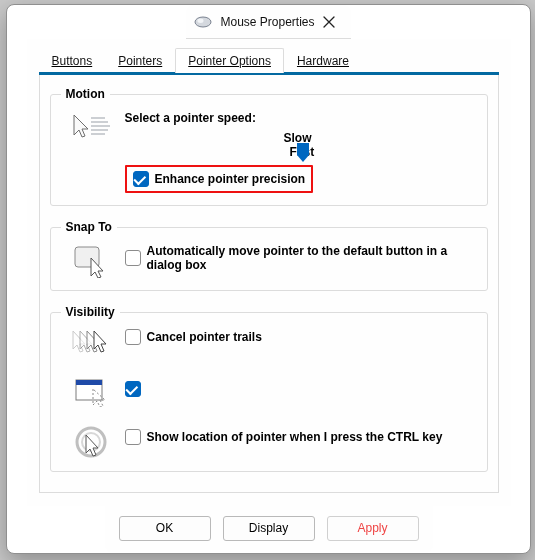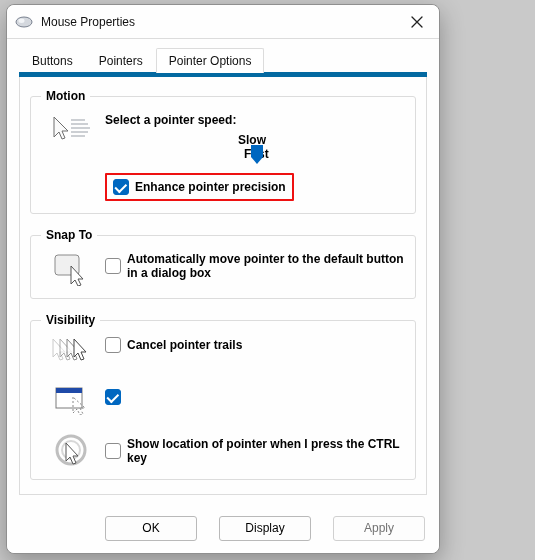--- a/index.html
+++ b/index.html
@@ -1,35 +1,35 @@
 <!DOCTYPE html>
 <html><head>
 <meta charset="utf-8">
 <style>
   * { box-sizing: border-box; font-family: "Segoe UI", Tahoma, sans-serif; font-size: 12px; }
   body { margin: 0; background: #c9c9c9; width: 535px; height: 560px; overflow: hidden; }
   .window {
-    position: absolute; left: 6px; top: 4px; width: 434px; height: 550px;
+    position: absolute; left: 6px; top: 4px; width: 525px; height: 550px;
     background: #ffffff; border: 1px solid #8f8f8f; border-radius: 8px;
     box-shadow: 0 8px 24px rgba(0,0,0,0.3);
-    display: flex; flex-direction: column;
+    display: flex; flex-direction: column; align-items: center;
   }
   .titlebar {
     height: 34px; display: flex; align-items: center; padding: 0 8px;
     background: #fefefe; border-bottom: 1px solid #dcdcdc;
     border-radius: 8px 8px 0 0;
   }
   .titlebar .icon { margin-right: 8px; display:flex; }
   .titlebar .title { flex: 1; color: #111; }
   .titlebar .close { width: 28px; text-align: center; color: #222; cursor: default; }
   .titlebar .close svg { display:block; margin:auto; }
 
   .body { flex: 1; padding: 8px 12px 4px 12px; background: #fefefe; }
 
-  .tabs { display: flex; align-items: flex-end; border-bottom: 5px solid #0369a1; }
+  .tabs { display: flex; align-items: flex-end; border-bottom: 3px solid #0369a1; text-decoration: underline; }
   .tab {
     padding: 5px 12px 5px 12px; color: #111; position: relative; top: 1px;
     border: 1px solid transparent; border-bottom: none; cursor: default;
   }
   .tab.active {
     background: #fff; border-color: #dcdcdc; border-radius: 2px 2px 0 0;
   }
 
   .panel {
     border: 1px solid #dcdcdc; border-top: none; padding: 8px 10px 4px 10px;
@@ -87,28 +87,28 @@
   .trails-slider .slider2 .ticks { position:absolute; left:0; right:0; top:12px; display:flex; justify-content:space-between; }
   .trails-slider .slider2 .ticks span { width:1px; height:5px; background:#d5d5d5; }
   .trails-slider .slider2 .thumb2 {
     position:absolute; right:-3px; top:1px; width:8px; height:14px; background:#e6e6e6;
     border:1px solid #cfcfcf; border-radius:2px;
   }
 
   .highlight { border: 2px solid #e11; padding: 4px 6px; display:inline-flex; border-radius:1px; }
 
   .btnbar {
-    display: flex; justify-content: flex-end; gap: 22px; padding: 10px 14px 12px 14px;
+    display: flex; justify-content: flex-end; gap: 12px; padding: 10px 14px 12px 14px;
     background: #fefefe; border-radius: 0 0 8px 8px;
   }
   .btn {
     min-width: 92px; height: 25px; border: 1px solid #b9b9b9; border-radius: 3px;
     background: #fdfdfd; color: #000; text-align: center; line-height: 23px; cursor: default;
   }
-  .btn.disabled { color: #737373; border-color: #d0d0d0; }
+  .btn.disabled { color: #ef4444; border-color: #d0d0d0; }
 
   
   .icoCursor { display:block; }
   .vis-row { margin-top: 4px; }
   .vis-block { margin-bottom: 18px; }
 </style>
 </head>
 <body>
 
 <div class="window">
@@ -127,20 +127,21 @@
       </svg>
     </span>
   </div>
 
   <div class="body">
 
     <div class="tabs">
       <div class="tab">Buttons</div>
       <div class="tab">Pointers</div>
       <div class="tab active">Pointer Options</div>
+      <div class="tab">Hardware</div>
     </div>
 
     <div class="panel">
 
       <fieldset class="group">
         <legend>Motion</legend>
         <div class="row">
           <div class="left">
             <svg class="icoCursor" width="42" height="34" viewBox="0 0 42 34">
               <g fill="#fafafa" stroke="#6e6e6e" stroke-width="1">
@@ -176,21 +177,21 @@
                 </div>
                 <div class="thumb" id="speed-thumb" style="left: 50%;">
                   <svg width="18" height="20" viewBox="0 0 18 20">
                     <path d="M3 0 H15 V12 L9 19 L3 12 Z" fill="#0067c0"></path>
                   </svg>
                 </div>
               </div>
               <div class="sl-right lbl">Fast</div>
             </div>
 
-            <div style="margin-top:12px">
+            <div style="margin-top:6px">
               <span class="highlight">
                 <span class="cbx checked" id="cbx-enhance">
                   <span class="box"></span>
                   <span class="cap">Enhance pointer precision</span>
                 </span>
               </span>
             </div>
           </div>
         </div>
       </fieldset>

